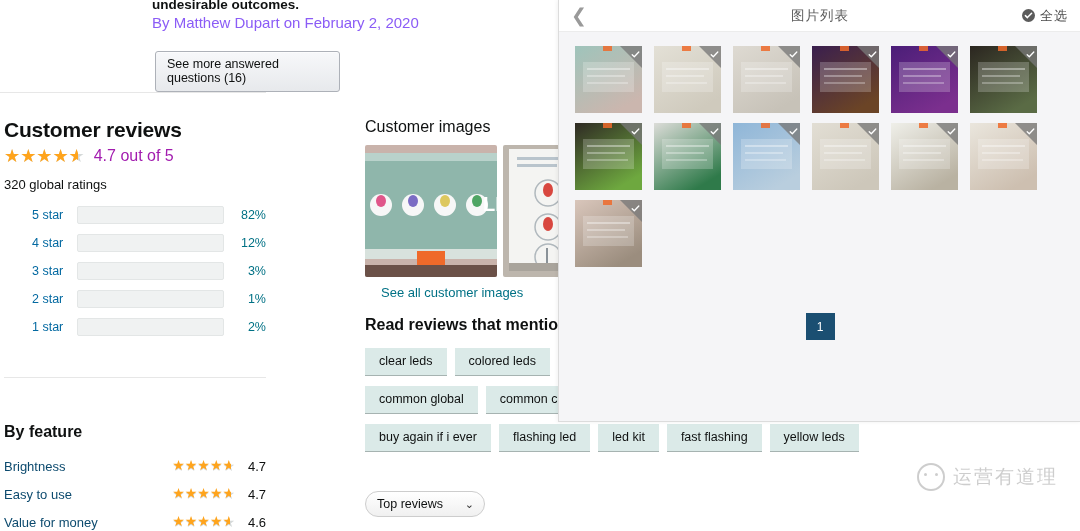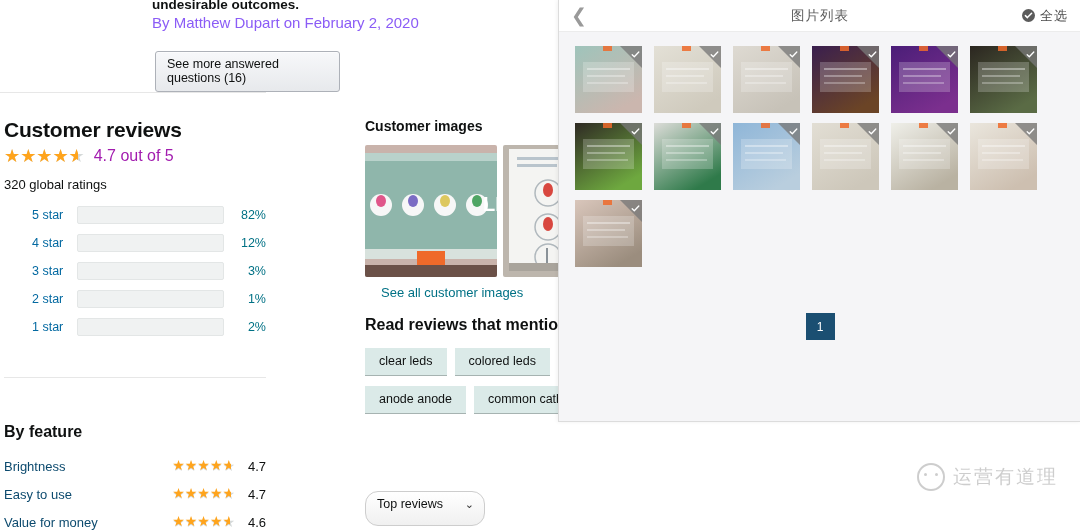--- a/index.html
+++ b/index.html
@@ -54,36 +54,36 @@
   .byf-title { position:absolute; left:4px; top:423px; font-size:16px; font-weight:bold; }
   .byf-list { position:absolute; left:4px; top:452px; width:262px; }
   .byf-row { display:flex; align-items:center; height:28px; }
   .byf-name { flex:1; font-size:13px; color:#0c4a6e; }
   .byf-stars { margin-right:7px; }
   .byf-val { font-size:13px; color:#0F1111; width:24px; text-align:right; }
 
   
   .mid-col { position:absolute; left:365px; top:0; width:715px; height:531px; }
 
-  .ci-title { position:absolute; left:0; top:118px; font-size:14px; font-weight:bold;text-align:center; }
+  .ci-title { position:absolute; left:0; top:118px; font-size:16px; font-weight:normal;text-align:center; }
   .ci-strip { position:absolute; left:0; top:145px; display:flex; gap:6px; }
   .ci-img { width:132px; height:132px; border-radius:2px; overflow:hidden; position:relative; }
 
   .see-all { position:absolute; left:16px; top:285px; font-size:13px; color:#007185; cursor:pointer; }
 
   .rrm-title { position:absolute; left:0; top:316px; font-size:16px; font-weight:bold; white-space:nowrap; }
 
   .tags { position:absolute; left:0; top:348px; width:715px; }
   .tag-row { display:flex; gap:8px; margin-bottom:10px; }
   .tag { background:#dbeae8; border-bottom:1px solid #a6b3b1;
     font-size:12.5px; color:#0F1111; padding:6px 14px 7px 14px; white-space:nowrap; cursor:pointer; }
 
   .sortsel { position:absolute; left:0; top:491px; width:120px;
     background:linear-gradient(#ffffff,#f0f0f0); border:1px solid #cdcdcd; border-radius:13px;
-    font-size:12.5px; color:#0F1111; padding:5px 10px 14px 11px; cursor:pointer;
+    font-size:12.5px; color:#0F1111; padding:5px 10px 5px 11px; cursor:pointer;
     display:flex; align-items:center; justify-content:space-between; box-sizing:border-box; }
   .sortsel .chev { font-size:11px; color:#333; }
 
   
   .panel { position:absolute; left:558px; top:0; width:522px; height:421px;
     background:#f5f5f7; border-left:1px solid #dcdcdc; border-bottom:1px solid #dcdcdc;
     box-shadow:-1px 0 4px rgba(0,0,0,.06); }
   .panel-head { position:relative; height:31px; background:#ffffff;
     border-bottom:1px solid #ececec; display:flex; align-items:center; }
   .panel-back { position:absolute; left:9px; top:4px; width:22px; height:22px;
@@ -263,22 +263,29 @@
 
     <div class="rrm-title">Read reviews that mention</div>
 
     <div class="tags" id="tags">
         <div class="tag-row">
           <span class="tag">clear leds</span>
           <span class="tag">colored leds</span>
           <span class="tag">bright leds</span>
         </div>
         <div class="tag-row">
-          <span class="tag">anode anode</span>
+          <span class="tag">common global</span>
           <span class="tag">common cathode</span>
+        </div>
+        <div class="tag-row">
+          <span class="tag">buy again if i ever</span>
+          <span class="tag">flashing led</span>
+          <span class="tag">led kit</span>
+          <span class="tag">fast flashing</span>
+          <span class="tag">yellow leds</span>
         </div>
       </div>
 
     <div class="sortsel">
       <span>Top reviews</span>
       <span class="chev">⌄</span>
     </div>
   </div>
 
   <div class="panel">

